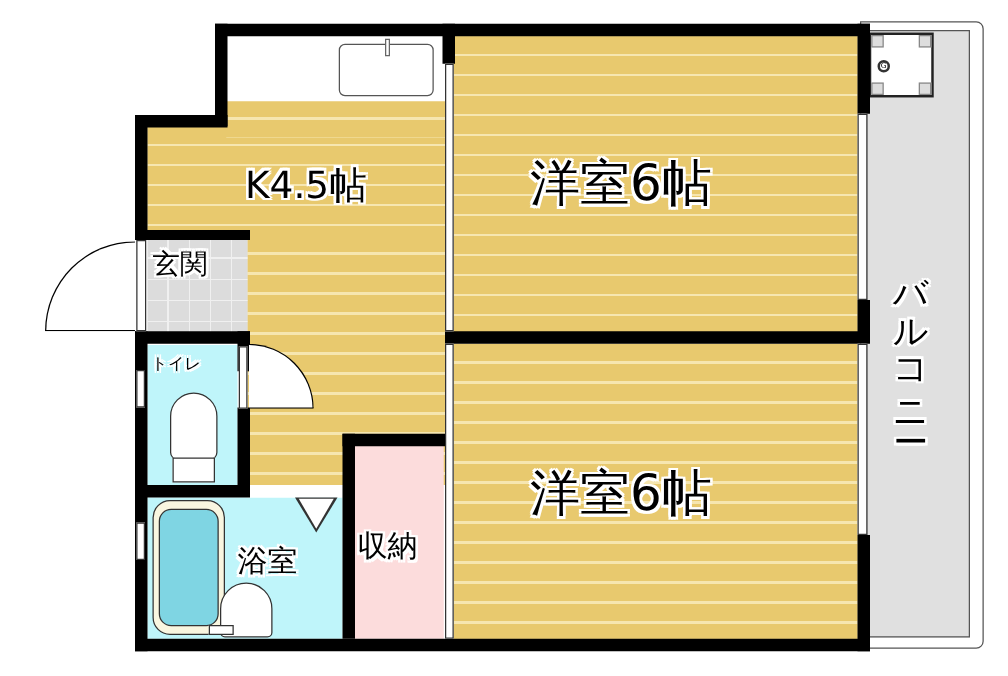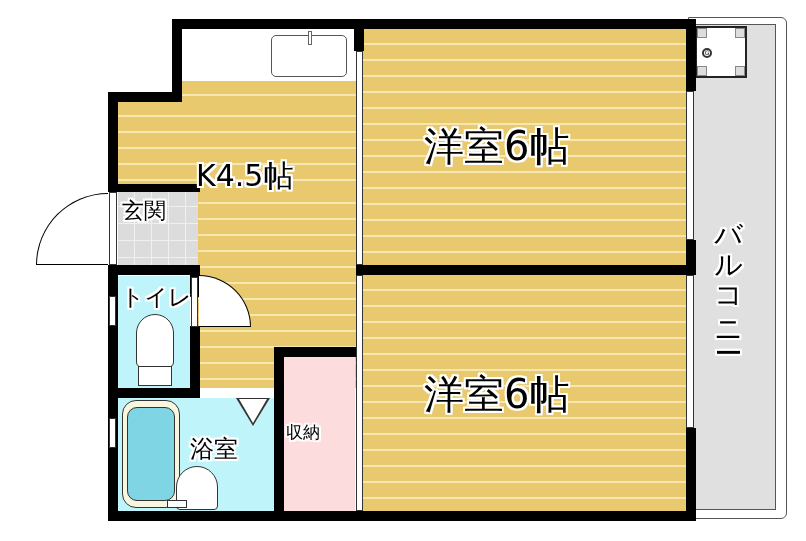--- a/index.html
+++ b/index.html
@@ -94,19 +94,19 @@
 <div class="abs win" style="left:686px;top:91px;width:8px;height:149px;"></div>
 <div class="abs win" style="left:686px;top:275px;width:8px;height:153px;"></div>
 <div class="abs win" style="left:109px;top:296px;width:7px;height:30px;"></div>
 <div class="abs win" style="left:109px;top:418px;width:7px;height:30px;"></div>
 <div class="abs win" style="left:109px;top:192px;width:8px;height:73px;"></div>
 <div class="abs win" style="left:191px;top:277px;width:7px;height:50px;"></div>
 
 <div class="abs" style="left:36px;top:193px;width:72px;height:72px;border:1px solid #000;border-right:none;border-bottom:1px solid #000;border-radius:72px 0 0 0;background:#fff;"></div>
 <div class="abs" style="left:199px;top:275px;width:52px;height:52px;border:1px solid #000;border-left:none;border-radius:0 52px 0 0;background:#fff;"></div>
 
-<div class="label normal" style="left:196px;top:128px;font-size:30px;margin-top:28px;">K4.5帖</div>
+<div class="label normal" style="left:196px;top:128px;font-size:30px;">K4.5帖</div>
 <div class="label normal" style="left:424px;top:119px;font-size:40px;">洋室6帖</div>
 <div class="label normal" style="left:424px;top:367px;font-size:40px;">洋室6帖</div>
 <div class="label normal" style="left:122px;top:196px;font-size:22px;">玄関</div>
-<div class="label normal" style="left:121px;top:282px;font-size:23px;">トイレ</div>
+<div class="label normal" style="left:121px;top:282px;font-size:13px;">トイレ</div>
 <div class="label normal" style="left:190px;top:433px;font-size:24px;">浴室</div>
-<div class="label normal" style="left:286px;top:421px;font-size:17px;">収納</div>
+<div class="label normal" style="left:286px;top:421px;font-size:24px;">収納</div>
 
 </body></html>

